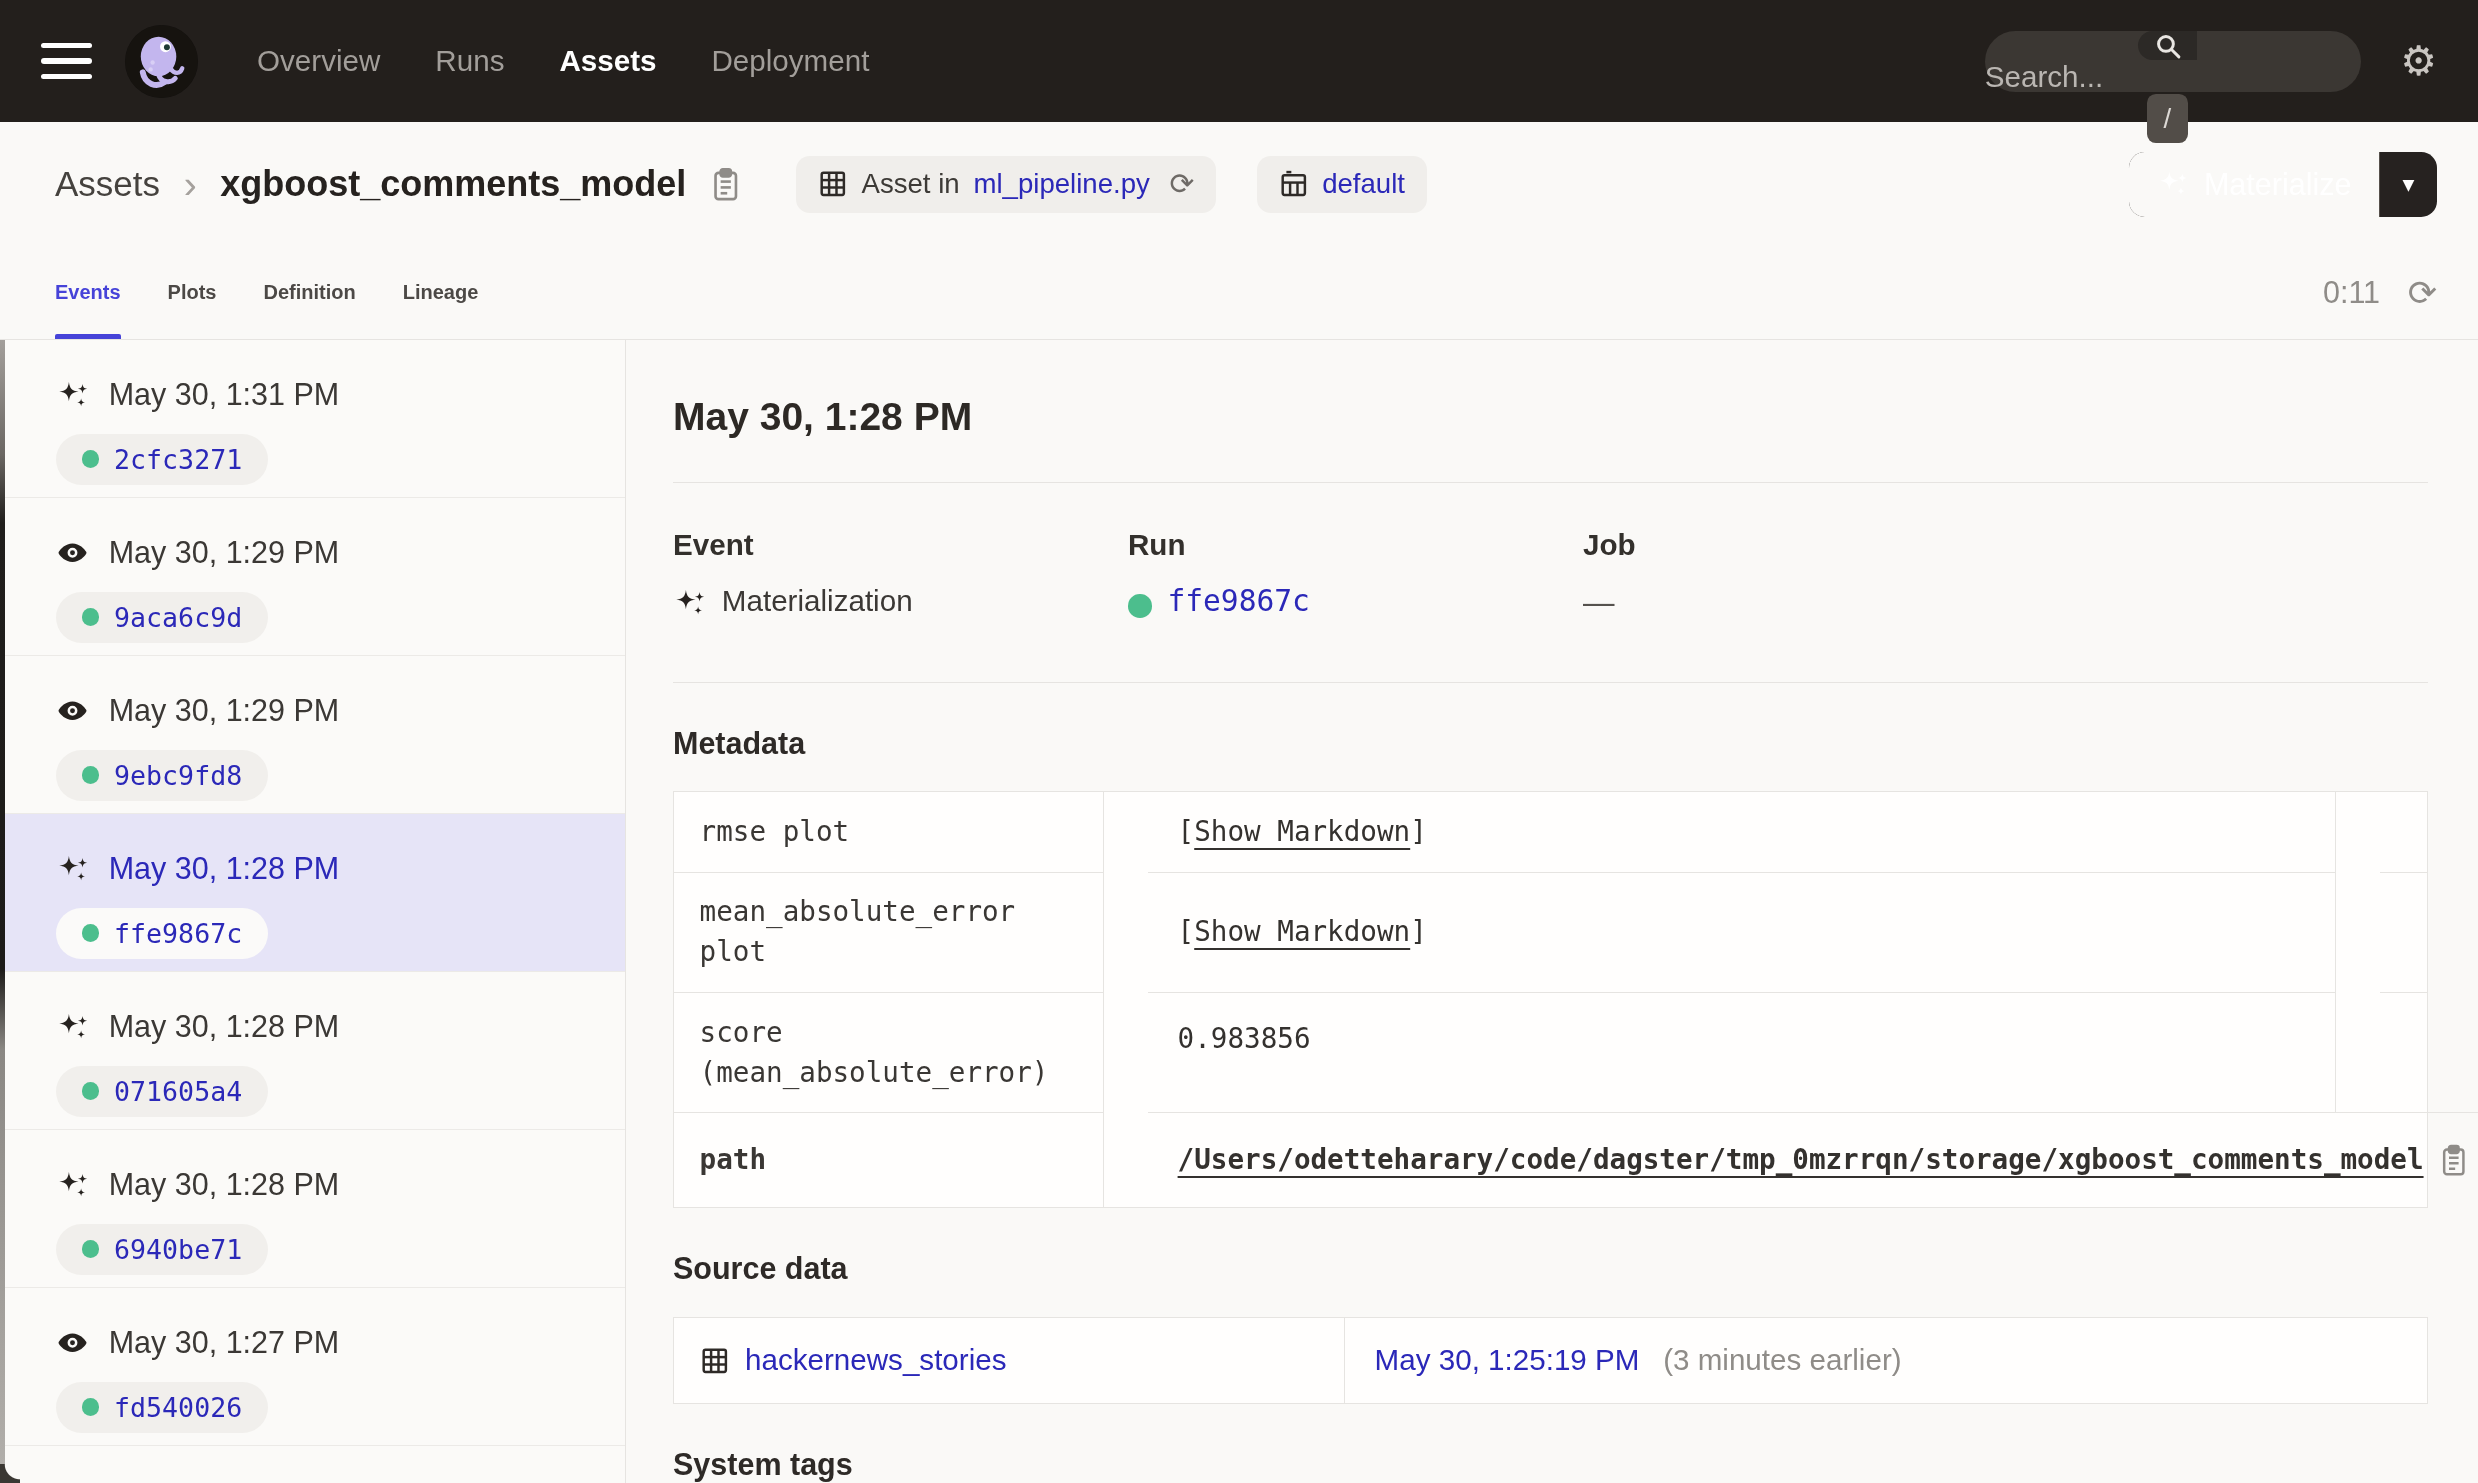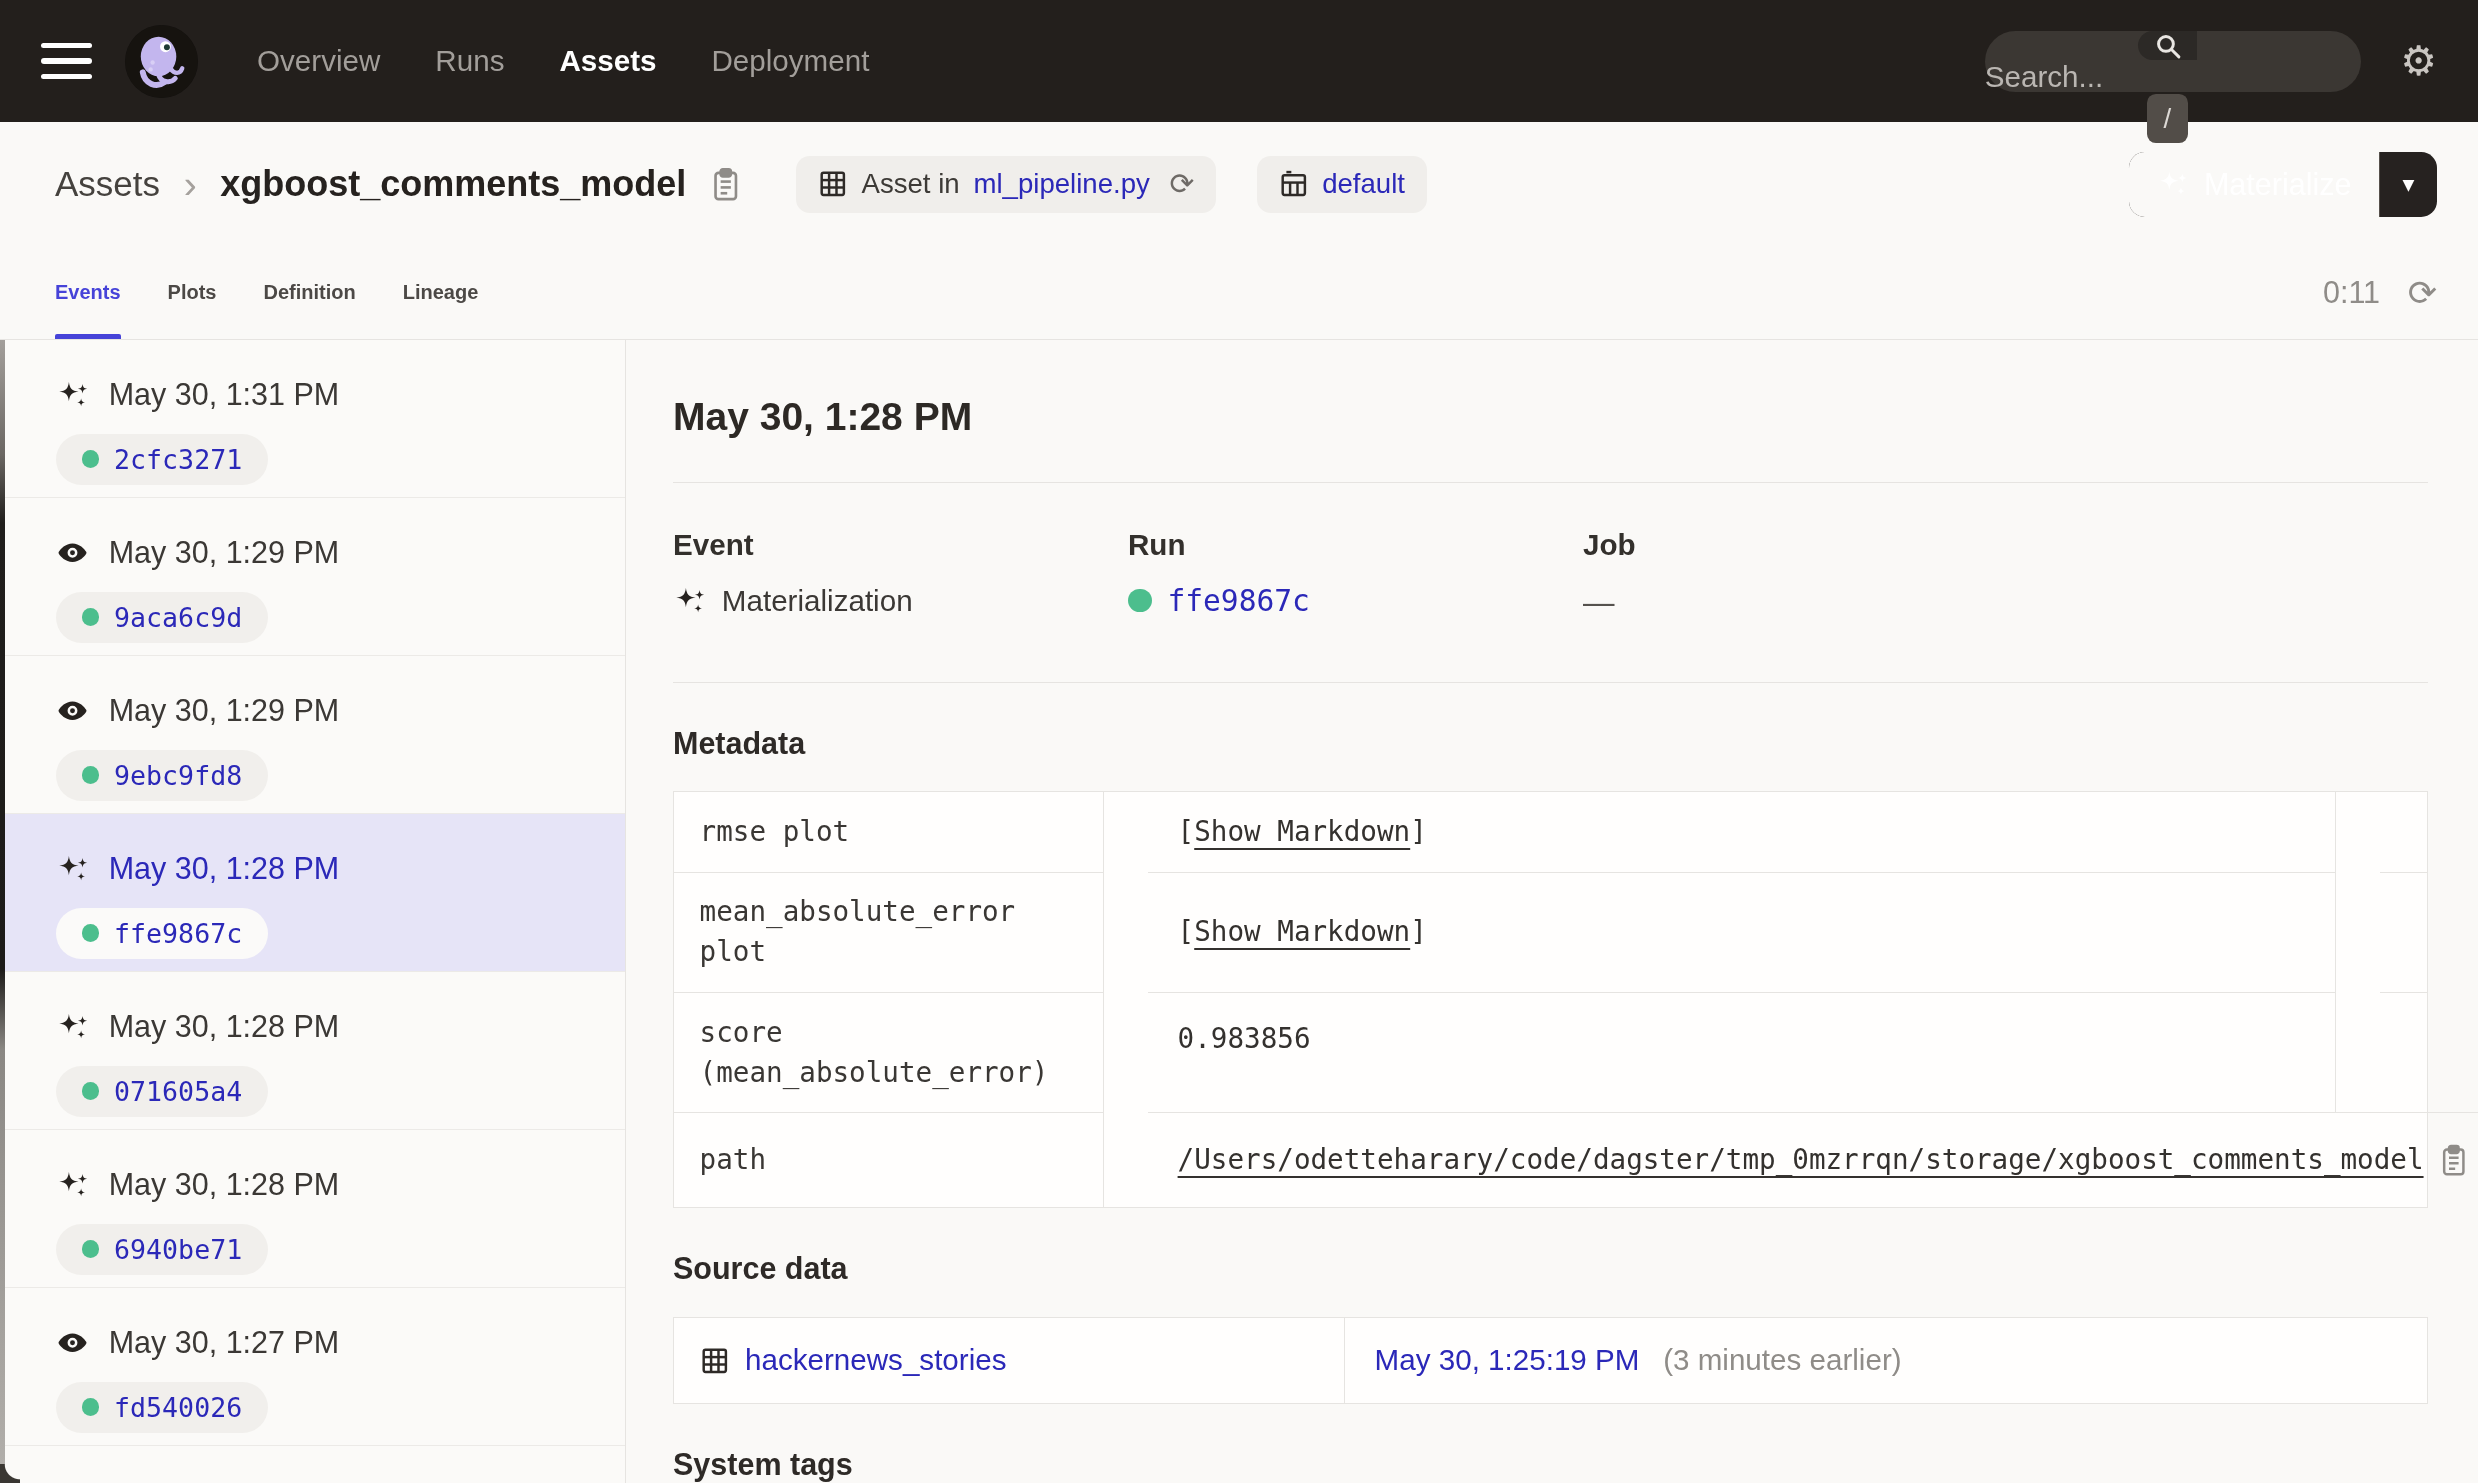--- a/index.html
+++ b/index.html
@@ -79,37 +79,37 @@
   .run-dot{width:17.7px;height:17.7px;border-radius:50%;background:var(--green);flex:0 0 auto;}
   .run-id{font-family:var(--mono);font-size:26.6px;color:var(--link);}
 
   .main{flex:1;padding:55px 50px 0 47px;overflow:hidden;background:var(--page-bg);}
   .detail-heading{font-size:39px;font-weight:700;color:#2d2925;}
   .hr{height:1px;background:var(--border);margin-top:43px;}
   .erj{display:flex;padding:45px 0 61px 0;}
   .erj .col{width:455px;}
   .erj .col.last{width:auto;}
   .erj .label{font-size:29.6px;font-weight:700;color:#33302c;margin-bottom:21.7px;}
-  .erj .value{display:flex;align-items:center;gap:15.8px;font-size:29.6px;color:#3b3835;}
+  .erj .value{display:flex;align-items:flex-end;gap:15.8px;font-size:29.6px;color:#3b3835;}
   .erj .run-link{font-family:var(--mono);font-size:29.6px;color:var(--link);cursor:pointer;}
   .erj .dot-lg{width:23.6px;height:23.6px;border-radius:50%;background:var(--green);}
   .erj .dash{font-size:31.5px;color:#55524e;}
 
   .section-heading{font-size:30.5px;font-weight:700;color:#2e2a27;margin-top:43px;margin-bottom:30.5px;}
   .meta-table{border:1px solid var(--border);background:#fffefd;}
   .meta-row{display:grid;grid-template-columns:430px 1fr 47px;gap:44px;}
   .meta-row + .meta-row > div{border-top:1px solid var(--border);}
   .meta-key{border-right:1px solid var(--border);padding:19.7px 25.6px;font-family:var(--mono);font-size:27.6px;color:#3a3734;display:flex;flex-direction:column;justify-content:center;line-height:1.45;}
   .meta-val{border-right:1px solid var(--border);padding:19.7px 29.6px;font-family:var(--mono);font-size:27.6px;color:#34312e;display:flex;align-items:center;gap:15.8px;line-height:1.45;}
   .meta-end{}
   .md-link{text-decoration:underline;text-underline-offset:6.9px;text-decoration-thickness:2px;cursor:pointer;}
   .path-link{text-decoration:underline;text-underline-offset:6.9px;text-decoration-thickness:2px;cursor:pointer;white-space:nowrap;}
   .r-md{min-height:74px;}
   .r-score{min-height:102px;}
-  .r-path{min-height:95px;}
+  .r-path{min-height:95px;font-weight:bold;}
 
   .src-table{border:1px solid var(--border);background:#fffefd;display:grid;grid-template-columns:670px 1fr;}
   .src-cell{padding:25.6px 25.6px;display:flex;align-items:center;gap:15.8px;font-size:29.6px;min-height:83px;}
   .src-cell.right{border-left:1px solid var(--border);padding-left:29.6px;}
   .src-link{color:var(--link);cursor:pointer;}
   .src-rel{color:var(--text-muted);margin-left:7.9px;}
 
   
   .left-edge{position:absolute;left:0;top:340px;bottom:0;width:4.9px;z-index:5;
     background:linear-gradient(180deg,#a39f9b 0%,#6b6763 10%,#201e1c 16%,#1d1b19 55%,#8a8783 62%,#b3b0ac 100%);}

